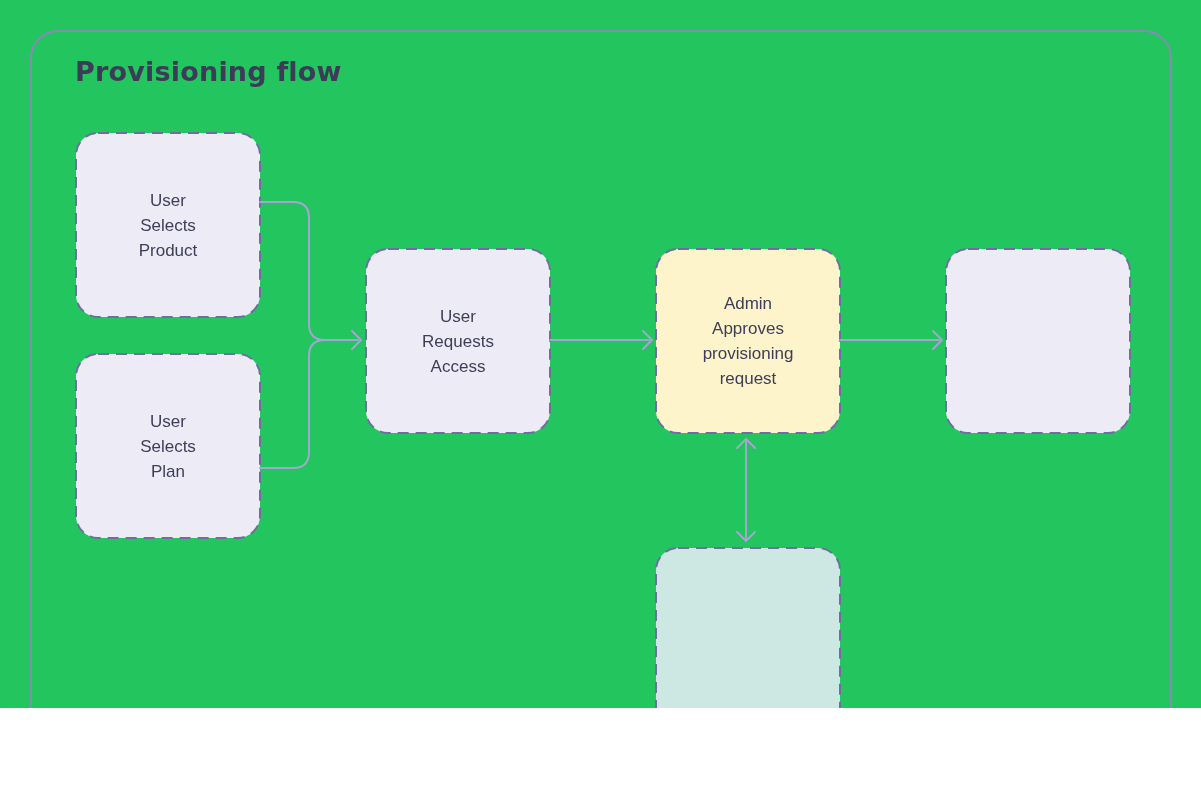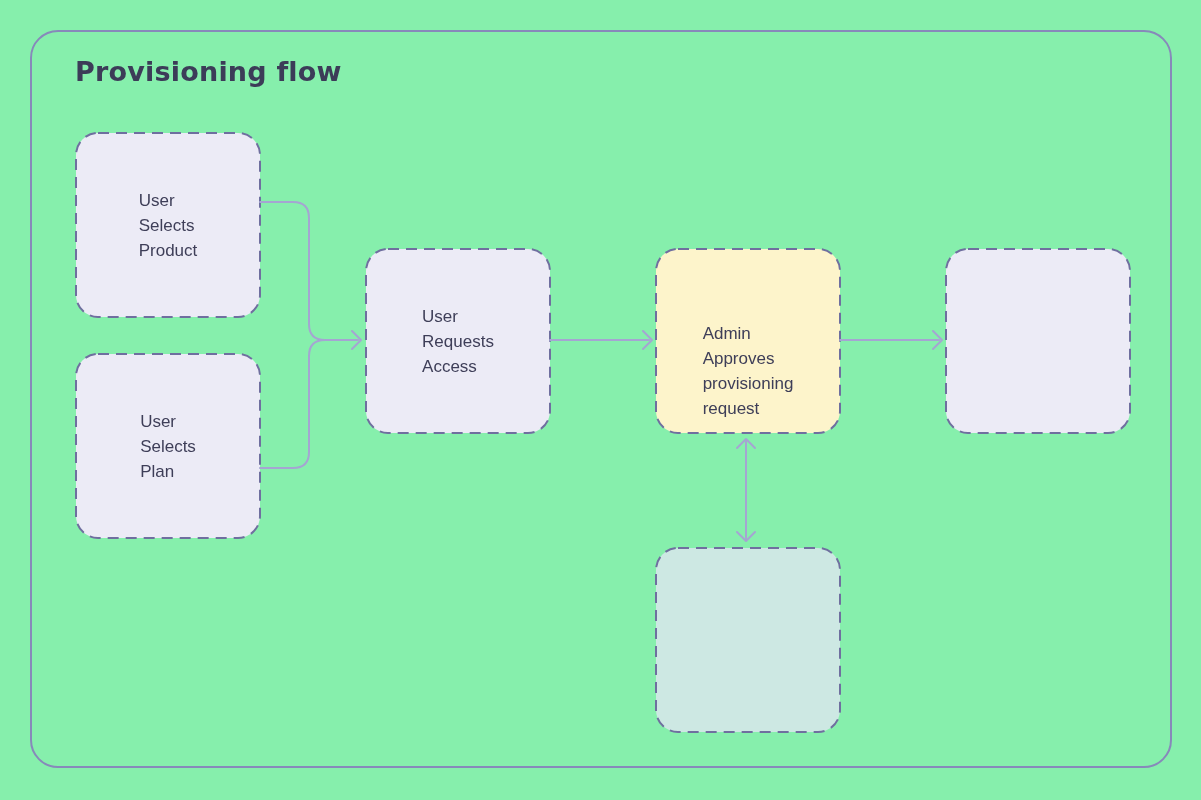--- a/index.html
+++ b/index.html
@@ -1,21 +1,21 @@
 <!DOCTYPE html>
 <html><head>
 <meta charset="utf-8">
 <style>
   * { margin: 0; padding: 0; box-sizing: border-box; }
   html, body { background: #ffffff; }
   .canvas {
     position: relative;
     width: 1201px;
-    height: 800px;
-    background: #86efac;
+    height: 708px;
+    background: #22c55e;
     font-family: "Liberation Sans", sans-serif;
     overflow: hidden;
   }
   .frame {
     position: absolute;
     left: 30px; top: 30px;
     width: 1142px; height: 738px;
     border: 2px solid #8789ba;
     border-radius: 28px;
   }
@@ -32,32 +32,32 @@
     position: absolute;
     left: 0; top: 0;
     width: 1201px; height: 800px;
   }
   .node {
     position: absolute;
     width: 184px; height: 184px;
     display: flex;
     align-items: center;
     justify-content: center;
-    text-align: left;
+    text-align: center;
   }
   .node-label {
     white-space: pre-line;
     font-size: 17px;
     line-height: 25px;
     color: #3e3e58;
   }
   .node-1 { left: 76px;  top: 133px; }
   .node-2 { left: 76px;  top: 354px; }
   .node-3 { left: 366px; top: 249px; }
-  .node-4 { left: 656px; top: 249px; margin-top: 30px; }
+  .node-4 { left: 656px; top: 249px; }
   .node-5 { left: 946px; top: 249px; }
   .node-6 { left: 656px; top: 548px; }
 </style>
 </head>
 <body>
 
 <div class="canvas">
 
   <div class="frame"></div>
 

